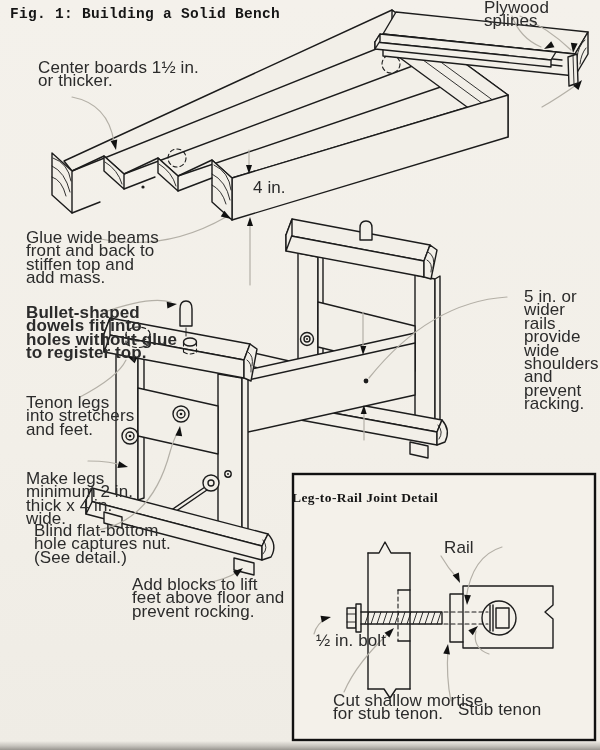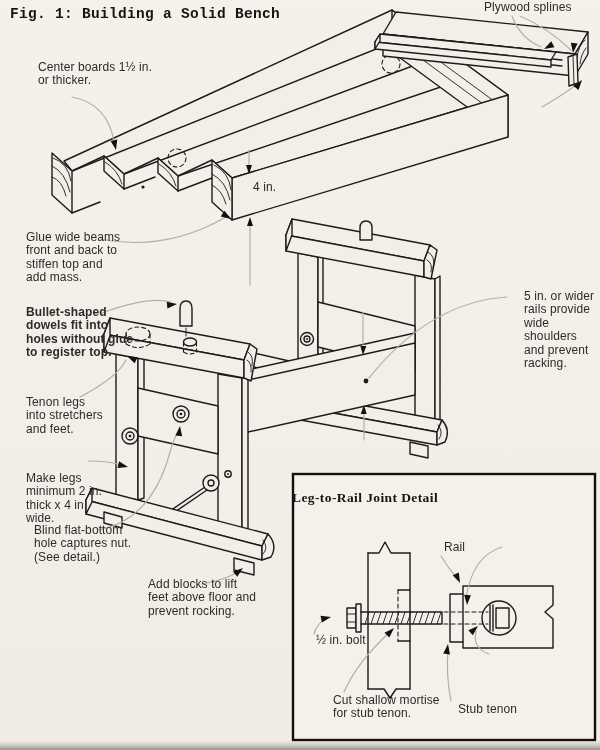--- a/index.html
+++ b/index.html
@@ -16,21 +16,21 @@
     font-family:"Liberation Sans",sans-serif;
   }
   #bench-svg{position:absolute;left:0;top:0;}
   .ink{stroke:var(--ink);fill:none;stroke-width:1.4;stroke-linejoin:round;stroke-linecap:round;}
   .wood{stroke:var(--ink);fill:var(--paper);stroke-width:1.4;stroke-linejoin:round;}
   .thin{stroke:var(--ink);fill:none;stroke-width:0.9;stroke-linecap:round;}
   .dash{stroke:var(--ink);fill:none;stroke-width:1.1;stroke-dasharray:4 3;stroke-linecap:round;}
   .lead{stroke:var(--leader);fill:none;stroke-width:1.2;stroke-linecap:round;}
   .ah{fill:#111;stroke:none;}
   .lbl{
-    position:absolute;font-size:12px;line-height:13.4px;color:var(--text);
+    position:absolute;font-size:17px;line-height:13.4px;color:var(--text);
     white-space:pre-line;letter-spacing:.1px;padding-left:16px;
   }
   .fig-title{
     position:absolute;left:10px;top:6px;
     font-family:Liberation Mono, monospace;font-weight:bold;font-size:14.5px;
     letter-spacing:.3px;color:#151515;
   }
   .inset-title{
     position:absolute;left:292px;top:490px;width:268px;text-align:left;
     font-family:"Liberation Serif",serif;font-weight:bold;font-size:13.5px;
@@ -323,21 +323,21 @@
 
   <div class="lbl" style="left:10px;top:456px;margin-top:16px;">Make legs
 minimum 2 in.
 thick x 4 in.
 wide.</div>
 
   <div class="lbl" style="left:10px;top:524px;margin-left:8px;">Blind flat-bottom
 hole captures nut.
 (See detail.)</div>
 
-  <div class="lbl" style="left:132px;top:578px;">Add blocks to lift
+  <div class="lbl" style="left:116px;top:578px;">Add blocks to lift
 feet above floor and
 prevent rocking.</div>
 
   <div class="lbl" style="left:508px;top:290px;">5 in. or wider
 rails provide
 wide shoulders
 and prevent
 racking.</div>
 
   <div class="inset-title">Leg-to-Rail Joint Detail</div>

